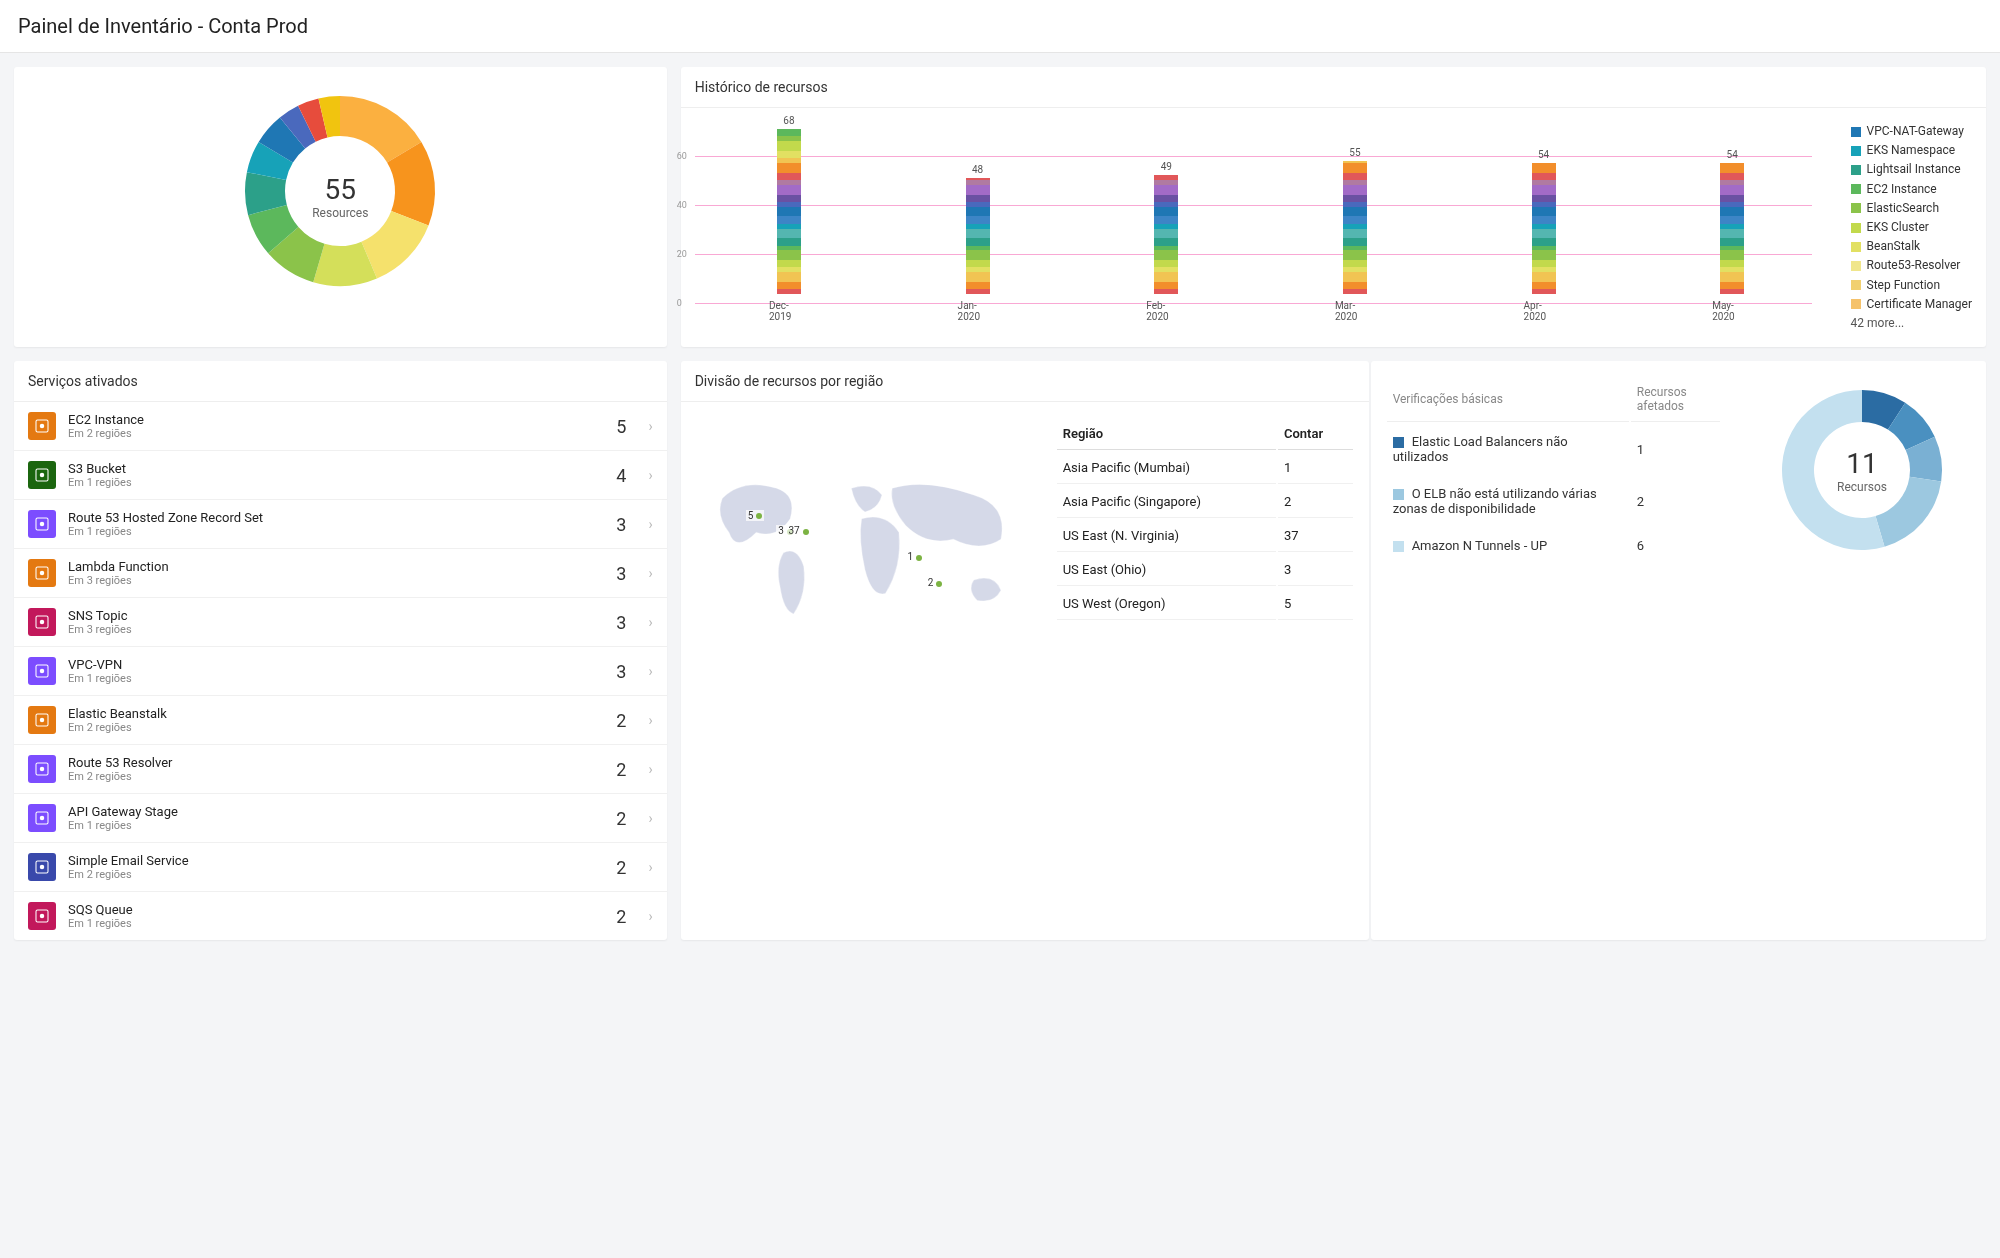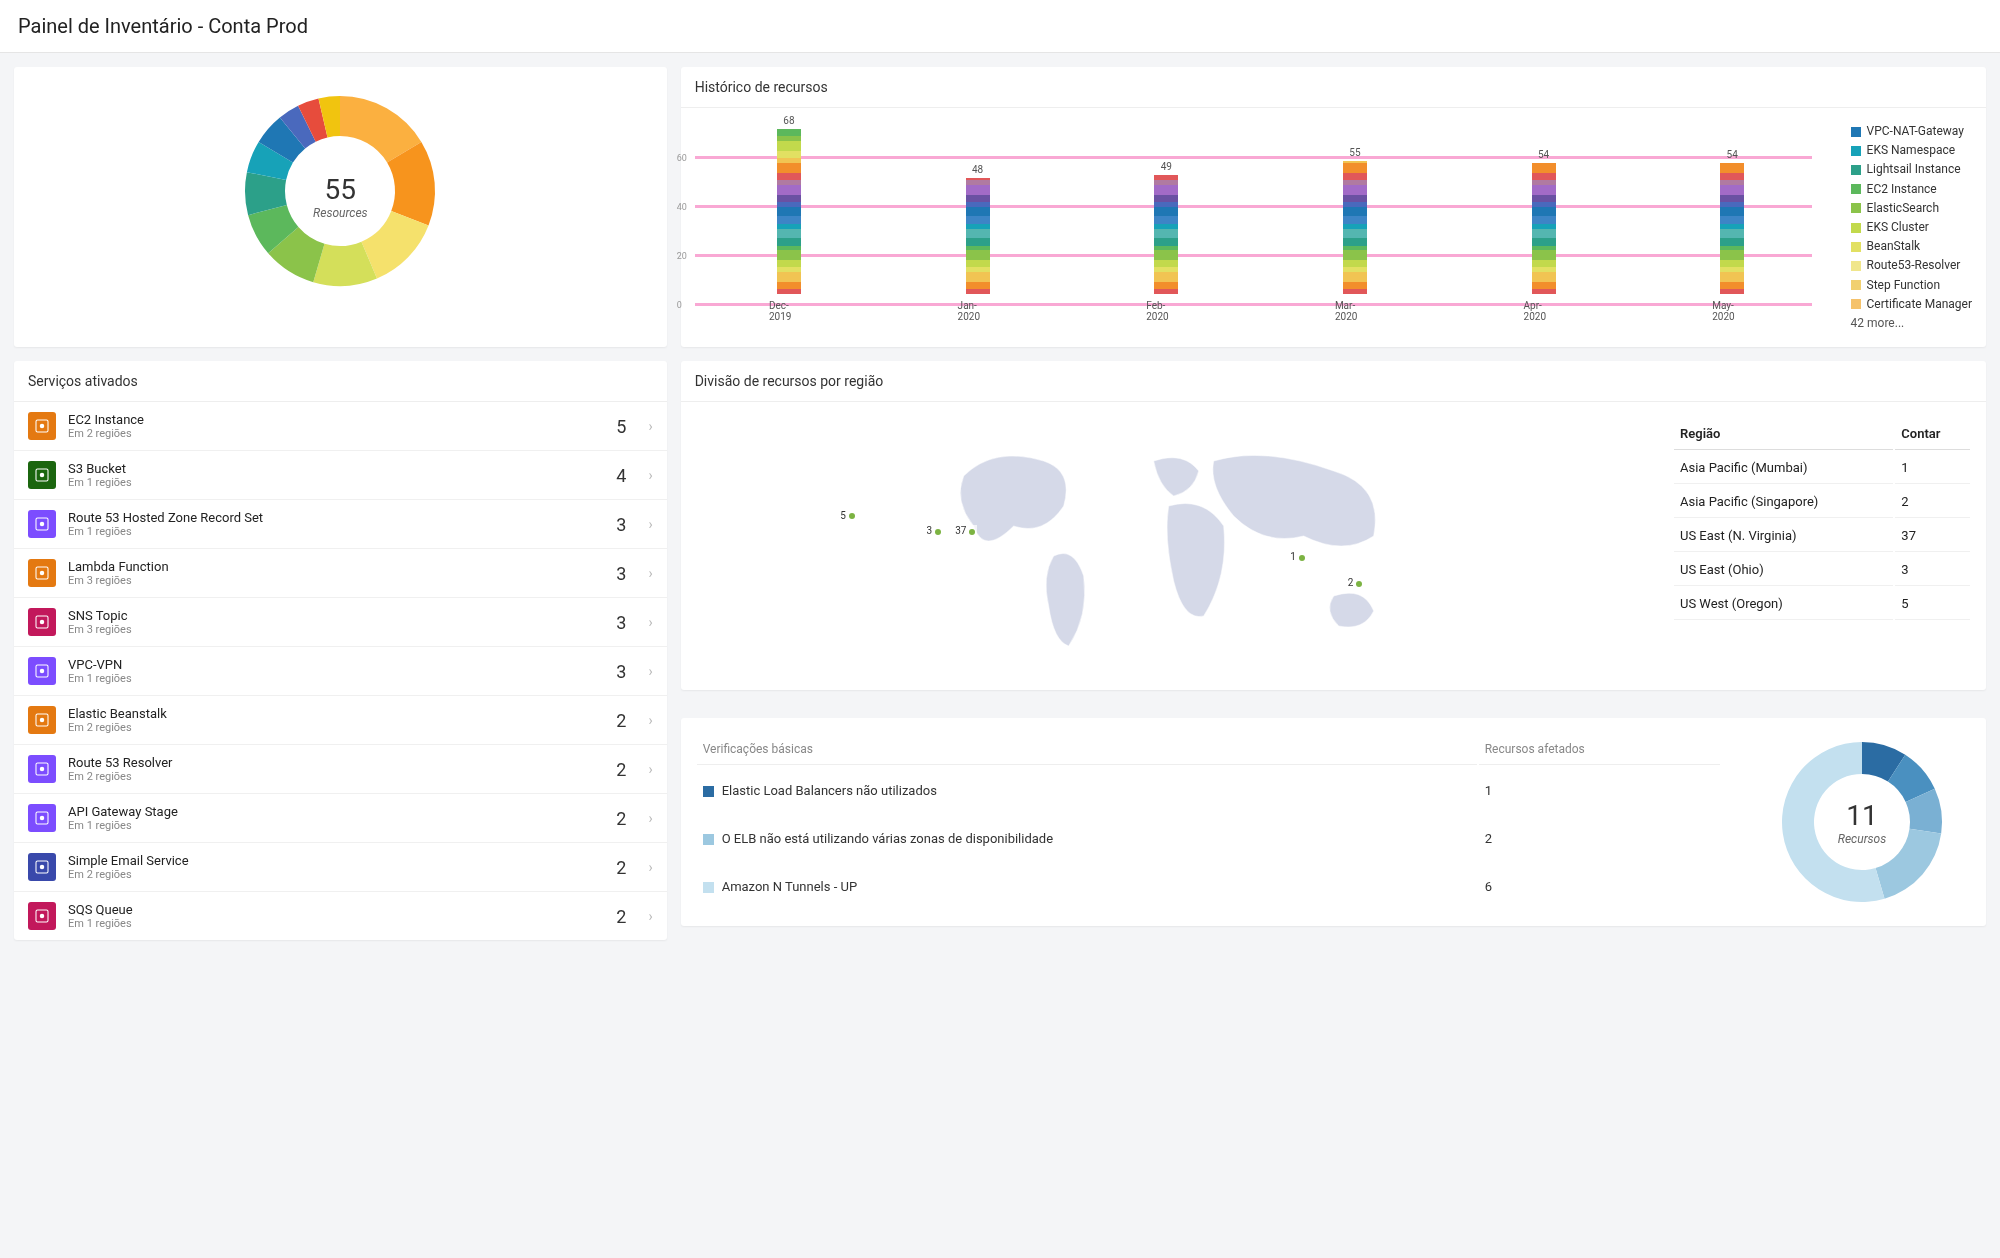--- a/index.html
+++ b/index.html
@@ -5,24 +5,24 @@
 * { box-sizing: border-box; margin: 0; padding: 0; }
 body { font-family: -apple-system, BlinkMacSystemFont, "Segoe UI", Roboto, Helvetica, Arial, sans-serif; background: #f4f5f7; color: #222; font-size: 13px; }
 .page-title { font-size: 20px; font-weight: 400; padding: 14px 18px; background: #fff; border-bottom: 1px solid #e5e5e5; }
 .grid { display: grid; grid-template-columns: 1fr 2fr; gap: 14px; padding: 14px; }
 .card { background: #fff; border-radius: 3px; box-shadow: 0 1px 2px rgba(0,0,0,0.06); }
 .card-header { font-size: 14px; color: #333; padding: 12px 14px; border-bottom: 1px solid #eee; }
 .card-body { padding: 14px; }
 .donut-wrap { display: flex; flex-direction: column; align-items: center; position: relative; }
 .donut-center { position: absolute; top: 50%; left: 50%; transform: translate(-50%, -50%); text-align: center; }
 .donut-center .big { font-size: 28px; color: #333; }
-.donut-center .small { font-size: 12px; color: #666; font-style: italic; }
+.donut-center .small { font-size: 12px; color: #666; }
 .bars-row { display: flex; justify-content: space-around; align-items: flex-end; height: 200px; padding-top: 10px; position: relative; }
 .bars-ylines { position: absolute; left: 0; right: 0; top: 10px; bottom: 30px; }
-.yline { position: absolute; left: 0; right: 15px; border-top: 3px solid #f9a8d4; font-size: 9px; color: #999; }
+.yline { position: absolute; left: 0; right: 15px; border-top: 1px solid #f9a8d4; font-size: 9px; color: #999; }
 .ytick { position: absolute; left: -18px; top: -6px; }
 .bar-col { display: flex; flex-direction: column; align-items: center; width: 40px; z-index: 2; }
 .bar-label-top { font-size: 10px; color: #555; margin-bottom: 3px; }
 .bar-stack { width: 24px; display: flex; flex-direction: column-reverse; }
 .seg { width: 100%; }
 .bar-xlabel { font-size: 10px; color: #555; margin-top: 6px; }
 .history-legend { font-size: 12px; color: #333; line-height: 1.6; padding-left: 8px; }
 .legend-row { display: flex; align-items: center; gap: 6px; white-space: nowrap; }
 .legend-swatch { width: 10px; height: 10px; display: inline-block; }
 .service-row { display: flex; align-items: center; padding: 10px 14px; border-top: 1px solid #f0f0f0; gap: 12px; }
@@ -450,21 +450,21 @@
          <div class="service-main">
            <div class="service-name">SQS Queue</div>
            <div class="service-sub">Em 1 regiões</div>
          </div>
          <div class="service-count">2</div>
          <div class="chev">›</div>
        </div>
       </div>
   </div>
 
-  <div style="display:flex; flex-direction:column; gap:28px;">
+  <div style="display:flex; flex-direction:row; gap:2px;">
 
     <div class="card">
       <div class="card-header">Divisão de recursos por região</div>
       <div class="card-body region-split-body">
         <div class="map-area">
           <svg class="world" viewBox="0 0 500 260" width="100%" height="100%" preserveAspectRatio="xMidYMid meet">
             <path d="M40,60 Q70,30 120,45 Q150,55 140,90 Q120,120 90,110 Q60,140 50,110 Q30,85 40,60 Z"></path>
             <path d="M130,140 Q150,130 160,160 Q165,200 145,230 Q130,225 125,190 Q118,160 130,140 Z"></path>
             <path d="M230,45 Q260,35 275,55 Q270,75 250,80 Q235,70 230,45 Z"></path>
             <path d="M245,90 Q280,80 300,110 Q305,160 280,200 Q260,205 250,165 Q240,120 245,90 Z"></path>

